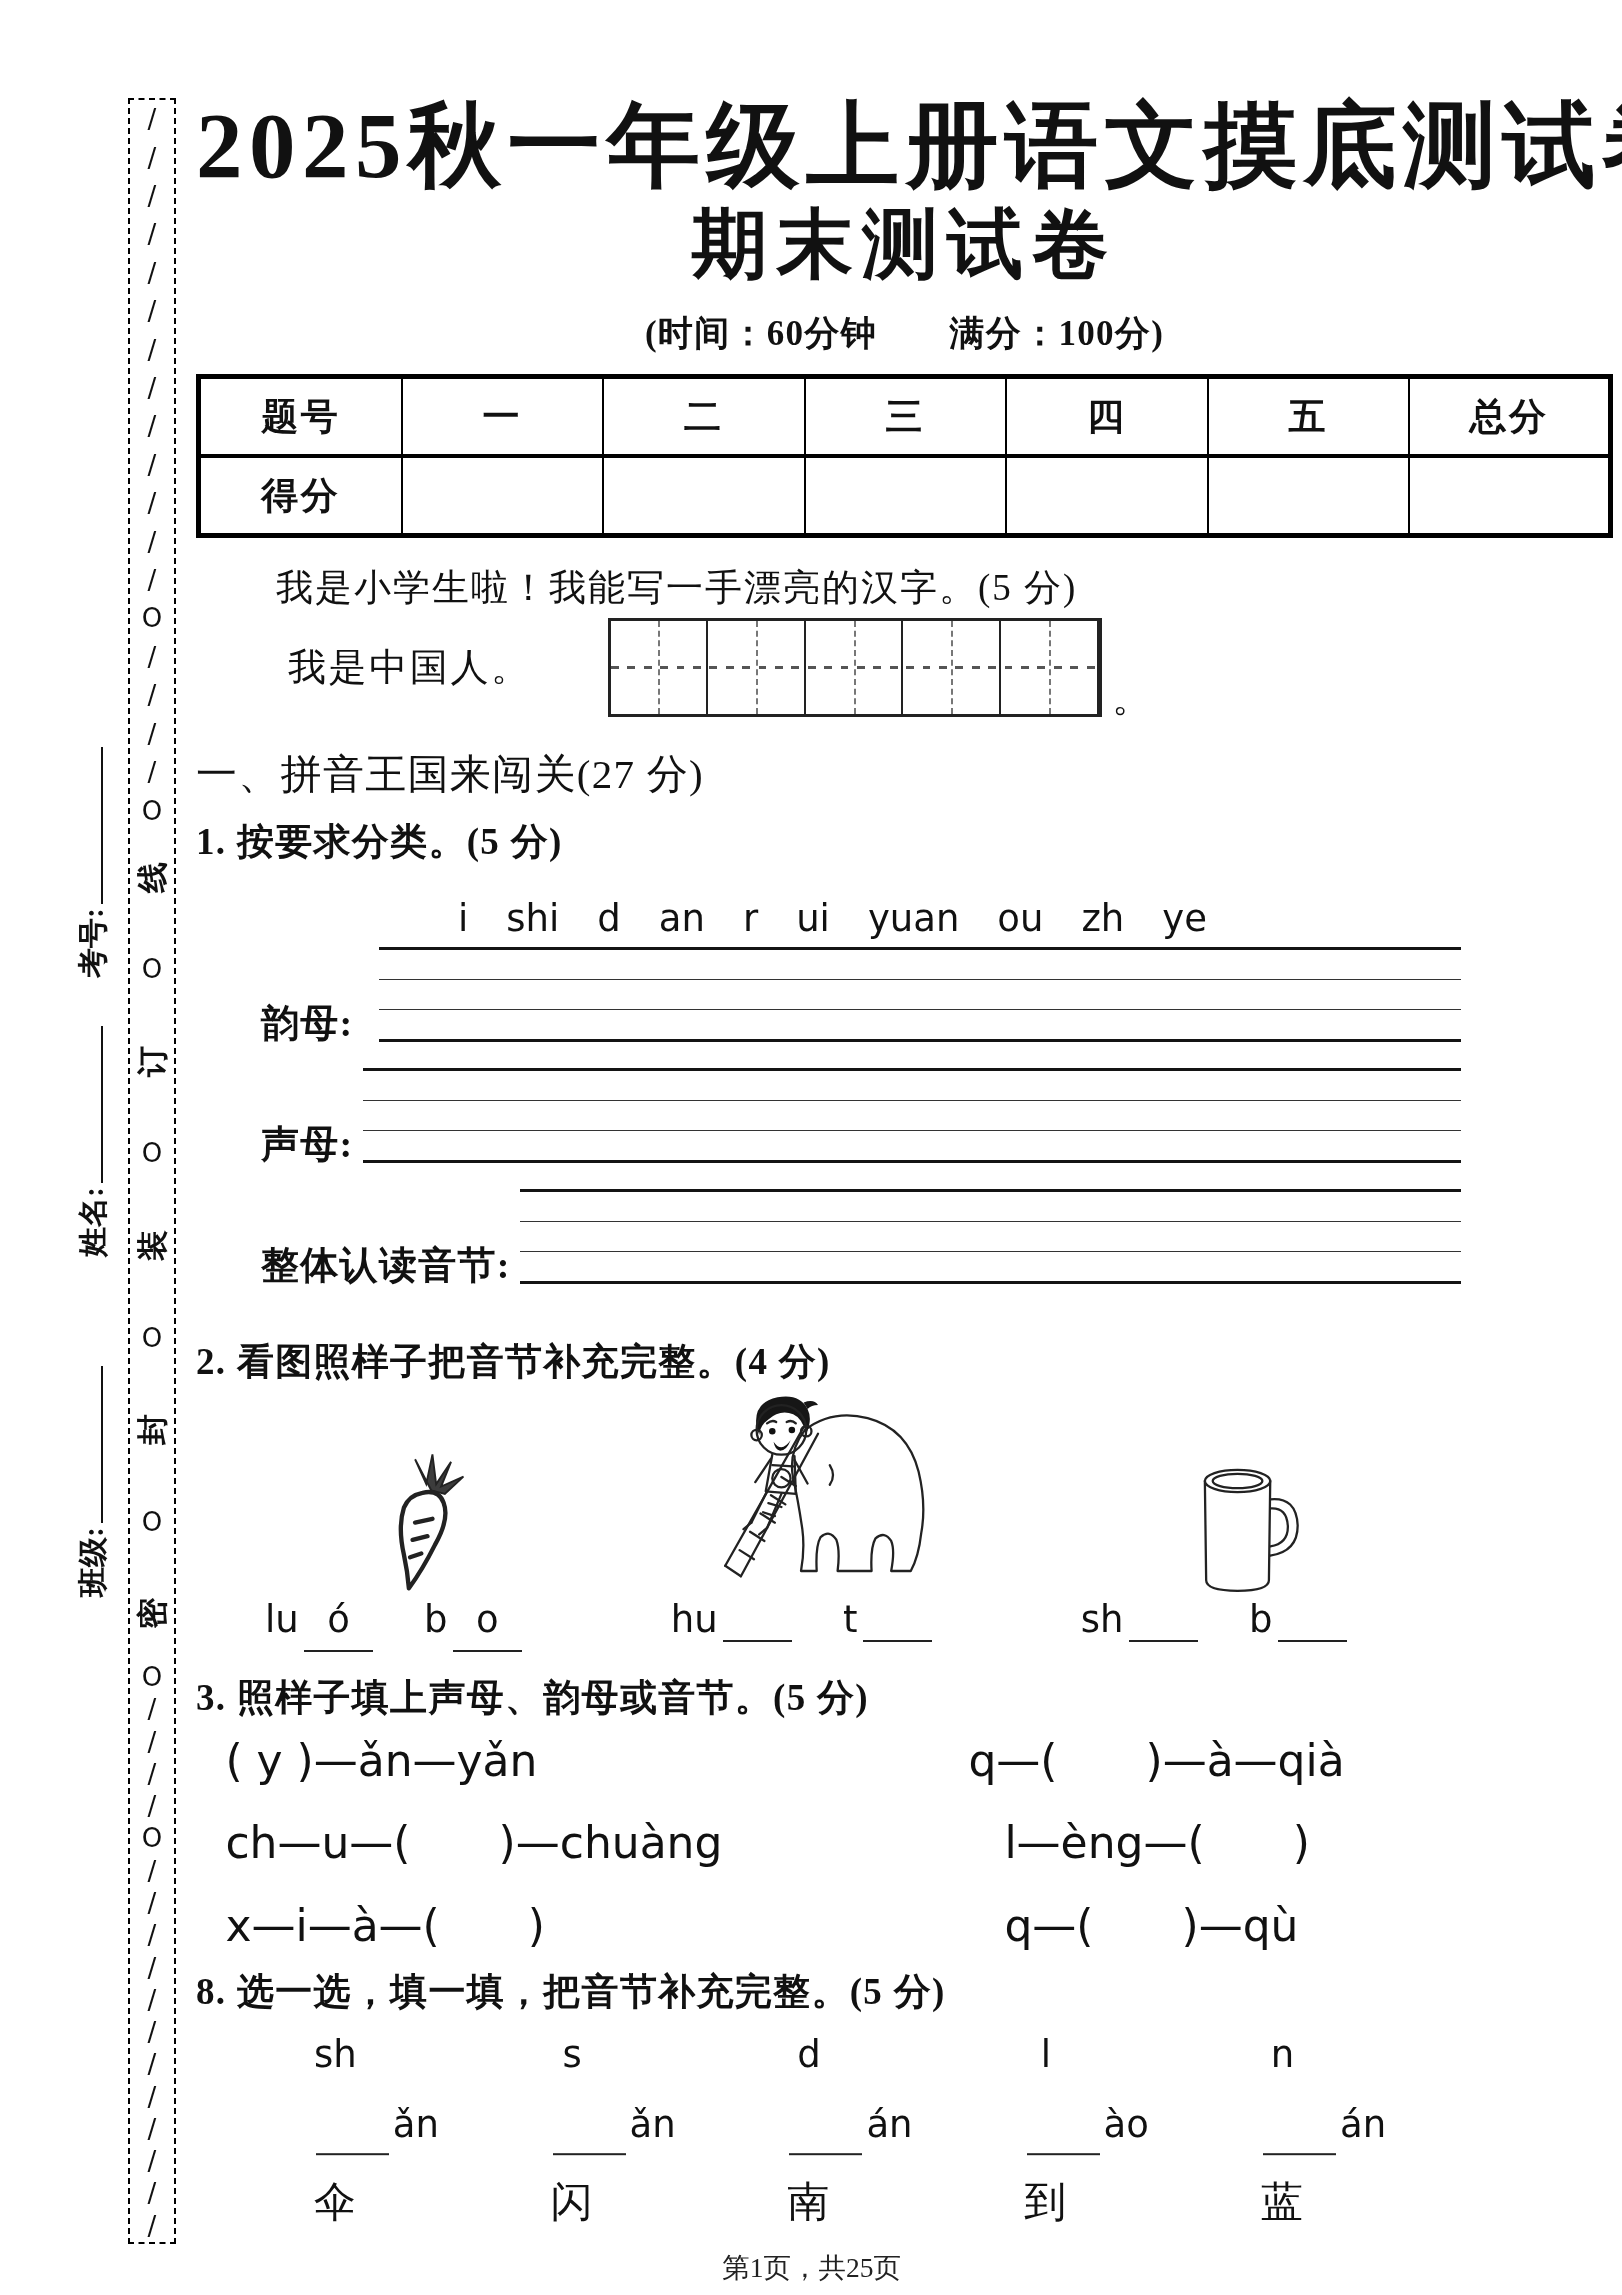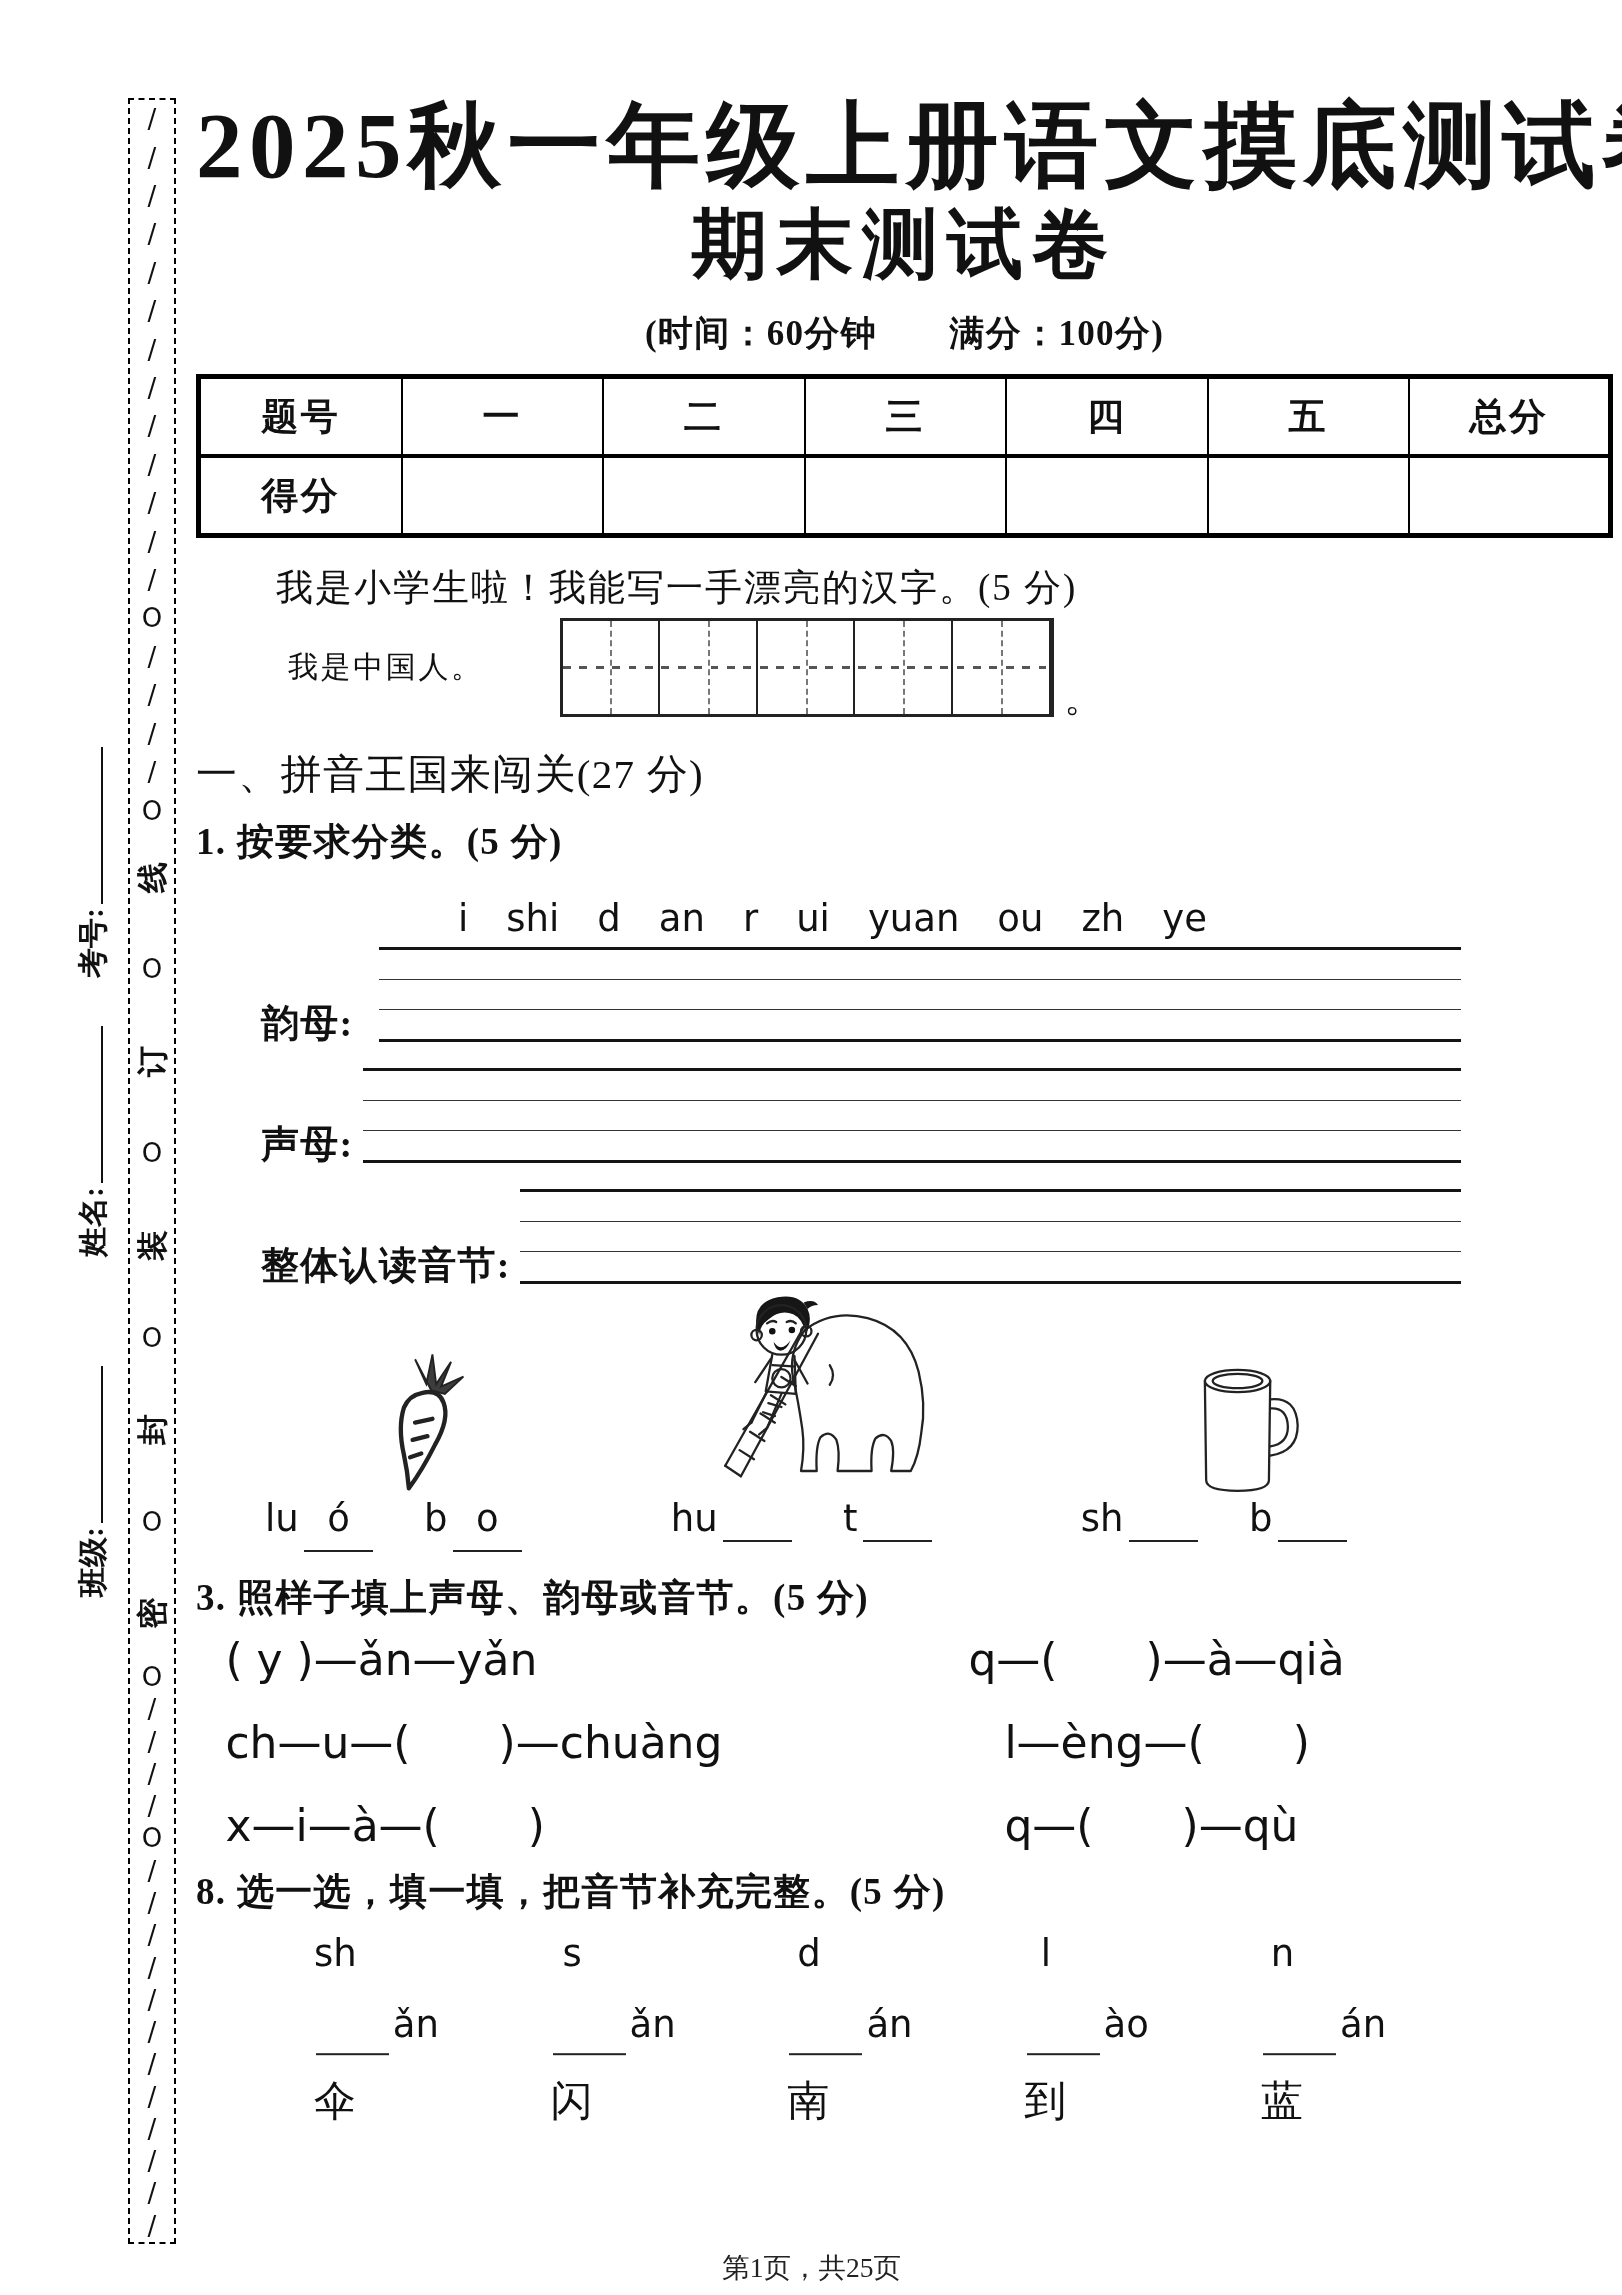--- a/index.html
+++ b/index.html
@@ -48,21 +48,21 @@
     border:2.6px solid #000;height:73px;text-align:center;vertical-align:middle;
     font-size:37px;font-weight:700;letter-spacing:2.6px;
   }
   table.score{border:5.9px solid #000;}
   table.score tr:first-child td{border-bottom:4.6px solid #000;}
   table.score td.rowlabel{width:14%;}
 
   .intro-line{margin:27.5px 0 0;font-size:37px;line-height:1.2;padding-left:80px;letter-spacing:2px;}
 
   .sentence-row{margin-top:7.9px;display:flex;align-items:center;padding-left:92px;}
-  .sentence{font-size:30px;letter-spacing:2.6px;white-space:nowrap;font-family:Liberation Mono, monospace;}
+  .sentence{font-size:38px;letter-spacing:2.6px;white-space:nowrap;font-family:Liberation Mono, monospace;}
   .wgrid{width:494px;height:99px;border:3.3px solid #222;box-sizing:border-box;display:flex;position:relative;margin-left:76px;background:#fff;}
   .wcell{flex:1;position:relative;border-right:2px solid #222;}
   .wcell:last-child{border-right:none;}
   .wcell::before{content:'';position:absolute;left:50%;top:0;bottom:0;border-left:2px dashed #777;}
   .wgrid .midline{position:absolute;left:0;right:0;top:50%;height:2.6px;margin-top:-1.3px;
     background:repeating-linear-gradient(90deg,#555 0 7.9px,transparent 7.9px 16.4px);}
   .end-period{font-size:39px;align-self:flex-end;margin-left:10.5px;line-height:1;}
 
   .sec-heading{margin:34px 0 4px;font-size:41px;font-weight:400;line-height:1.15;letter-spacing:1.3px;}
   .qlabel{margin:22px 0 0;font-size:37px;line-height:1.2;letter-spacing:1.3px;font-weight:700;}
@@ -270,20 +270,21 @@
   <div class="staff">
     <span class="staff-label">整体认读音节:</span>
     <div class="staff-lines">
       <div class="sline l1"></div>
         <div class="sline l2"></div>
         <div class="sline l3"></div>
         <div class="sline l4"></div>
     </div>
   </div>
 
+  <p class="qlabel q2label">2. 看图照样子把音节补充完整。(4 分)</p>
 
   <div class="images-row">
 
     <div class="fig fig-carrot">
       <svg width="124" height="151" viewBox="0 0 100 120">
         <path d="M55,30 L42,5 L51,25 L56,1 L59,25 L71,7 L63,27 L81,19 L66,33 Z" fill="#3c3c3c" stroke="#222" stroke-width="1.5"></path>
         <path class="ink" d="M48,32 Q61,29 65,40 Q70,53 58,74 Q48,94 37,109 Q36,96 33,82 Q28,60 33,44 Q37,34 48,32 Z"></path>
         <path class="ink" d="M42,56 l14,-3 M40,70 l12,-3 M38,84 l9,-3" stroke-width="2.5"></path>
       </svg>
     </div>

